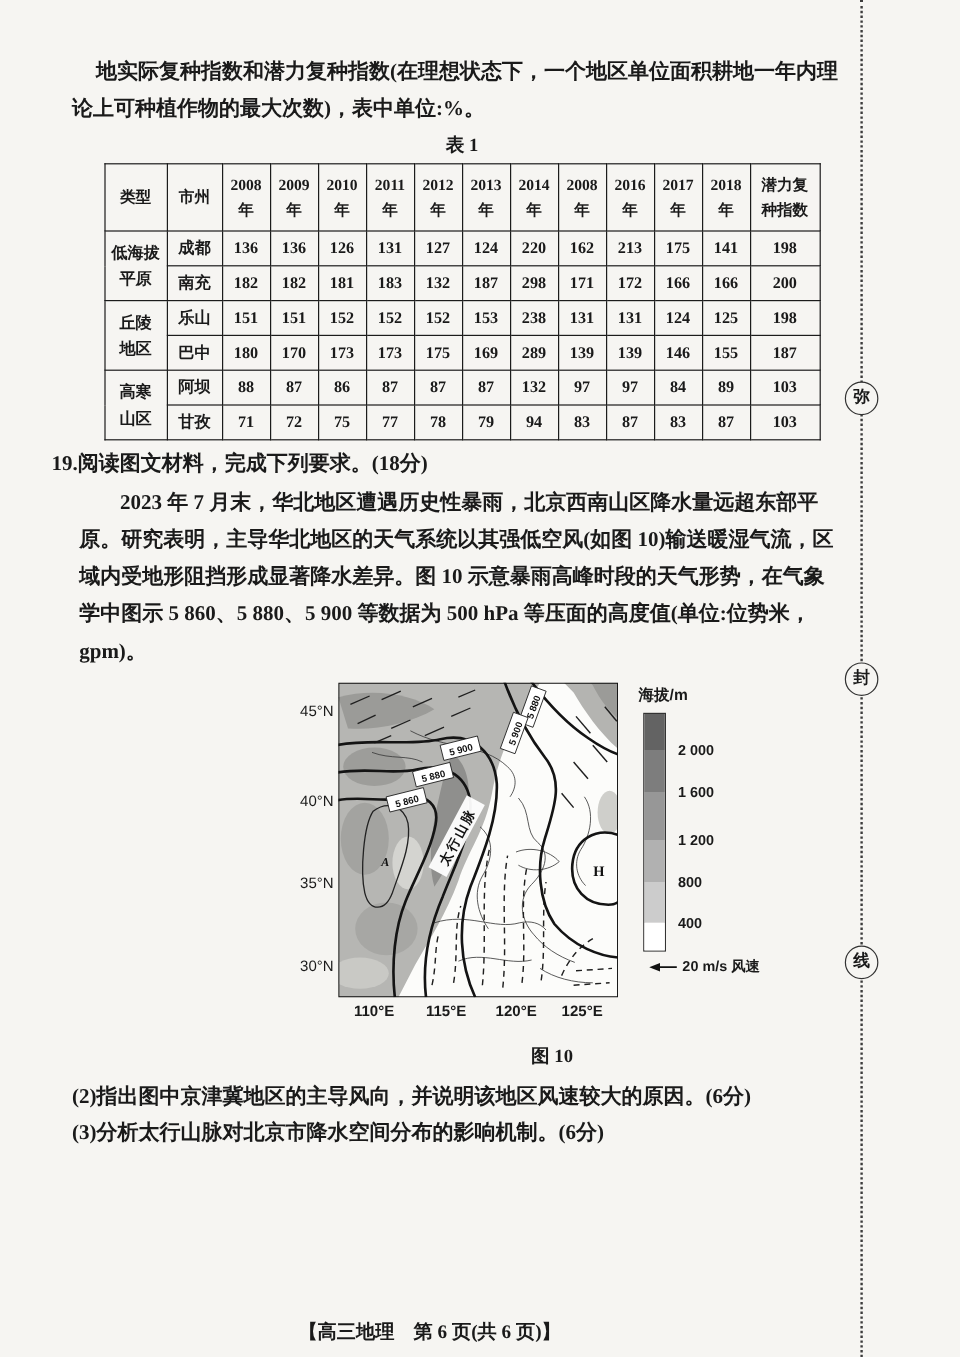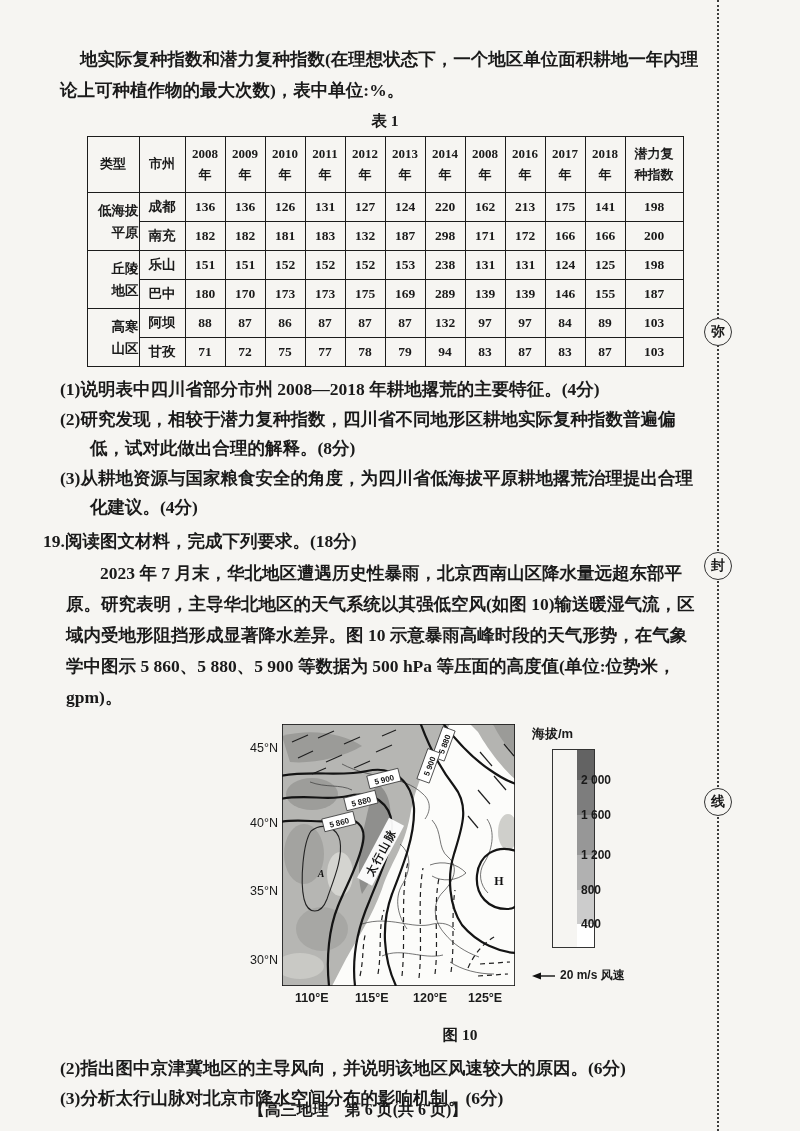--- a/index.html
+++ b/index.html
@@ -9,36 +9,36 @@
     font-family:"Liberation Serif","DejaVu Serif",serif;
     color:#1a1a1a;
   }
   .content{position:absolute;left:60px;top:44px;width:650px;}
   .intro{font-size:17.5px;line-height:31px;font-weight:600;text-indent:20px;margin:0;}
   .tbl-caption{text-align:center;font-size:15.5px;font-weight:700;margin:5px 0 4px;}
   table{border-collapse:collapse;margin:0 auto;table-layout:fixed;}
   th,td{border:1.6px solid #1c1c1c;text-align:center;padding:0;font-weight:600;}
   th{font-size:13px;font-weight:700;height:55px;line-height:1.55;white-space:pre-line;}
   td{font-size:13.5px;height:28px;}
-  .c-type{white-space:pre-line;line-height:1.6;text-align:right;}
+  .c-type{white-space:pre-line;line-height:1.6;}
   .q{font-size:17.5px;line-height:29px;font-weight:600;padding-left:30px;text-indent:-30px;margin:1px 0;}
   .qs{margin-top:8px;}
   .q19h{font-size:17.5px;line-height:30px;font-weight:700;margin:4px 0 0 -17px;}
   .para{font-size:17.5px;line-height:31px;font-weight:600;text-indent:34px;margin:2px 0 0 6px;width:636px;}
   
   .fig-wrap{position:relative;width:560px;height:300px;margin:8px 0 0 120px;}
   .map-svg{position:absolute;left:102px;top:3px;}
   .lat-label{position:absolute;left:58px;width:40px;text-align:right;font-size:12.5px;font-weight:400;font-family:"Liberation Sans","DejaVu Sans",sans-serif;}
   .lon-label{position:absolute;top:270px;width:46px;font-size:12.5px;font-weight:600;font-family:"Liberation Sans","DejaVu Sans",sans-serif;}
   .legend{position:absolute;left:352px;top:4px;width:110px;font-family:"Liberation Sans","DejaVu Sans",sans-serif;}
   .legend-title{font-size:13px;font-weight:700;margin-bottom:6px;}
-  .bar{position:relative;width:17px;border:1px solid #333;margin-left:20px;padding-left:24px;}
+  .bar{position:relative;width:17px;border:1px solid #333;margin-left:4px;}
   .bar .seg{width:100%;}
   .bar-tick{position:absolute;left:28px;font-size:12px;font-weight:600;white-space:nowrap;}
-  .wind-row{margin-top:19px;font-size:12px;font-weight:700;display:flex;align-items:center;gap:4px;}
+  .wind-row{margin-top:4px;font-size:12px;font-weight:700;display:flex;align-items:center;gap:4px;justify-content:center;}
   .fig-caption{width:560px;margin-left:120px;text-align:center;font-size:15.5px;font-weight:700;margin-top:4px;}
   
   .footer{position:absolute;top:1056px;left:0;width:716px;text-align:center;font-size:16px;font-weight:700;margin-top:44px;}
   .seal-line{position:absolute;left:717px;top:0;height:1131px;width:0;border-left:2px dotted #3c3c3c;}
   .seal-circle{position:absolute;left:704px;width:26px;height:26px;border:1.5px solid #333;border-radius:50%;
     background:#f6f5f2;text-align:center;line-height:26px;font-size:14px;font-weight:600;z-index:2;}
 </style>
 </head>
 <body>
 
@@ -188,25 +188,20 @@
           <td>94</td>
           <td>83</td>
           <td>87</td>
           <td>83</td>
           <td>87</td>
           <td>103</td>
         </tr>
       </tbody>
   </table>
 
-  <div class="qs">
-      <div class="q">(1)说明表中四川省部分市州 2008—2018 年耕地撂荒的主要特征。(4分)</div>
-      <div class="q">(2)研究发现，相较于潜力复种指数，四川省不同地形区耕地实际复种指数普遍偏低，试对此做出合理的解释。(8分)</div>
-      <div class="q">(3)从耕地资源与国家粮食安全的角度，为四川省低海拔平原耕地撂荒治理提出合理化建议。(4分)</div>
-    </div>
 
   <div class="q19h">19.阅读图文材料，完成下列要求。(18分)</div>
   <div class="para">2023 年 7 月末，华北地区遭遇历史性暴雨，北京西南山区降水量远超东部平原。研究表明，主导华北地区的天气系统以其强低空风(如图 10)输送暖湿气流，区域内受地形阻挡形成显著降水差异。图 10 示意暴雨高峰时段的天气形势，在气象学中图示 5 860、5 880、5 900 等数据为 500 hPa 等压面的高度值(单位:位势米，gpm)。</div>
 
   <div class="fig-wrap">
 
     <span class="lat-label" style="top:20px">45°N</span>
     <span class="lat-label" style="top:95px">40°N</span>
     <span class="lat-label" style="top:163px">35°N</span>
     <span class="lat-label" style="top:232px">30°N</span>

